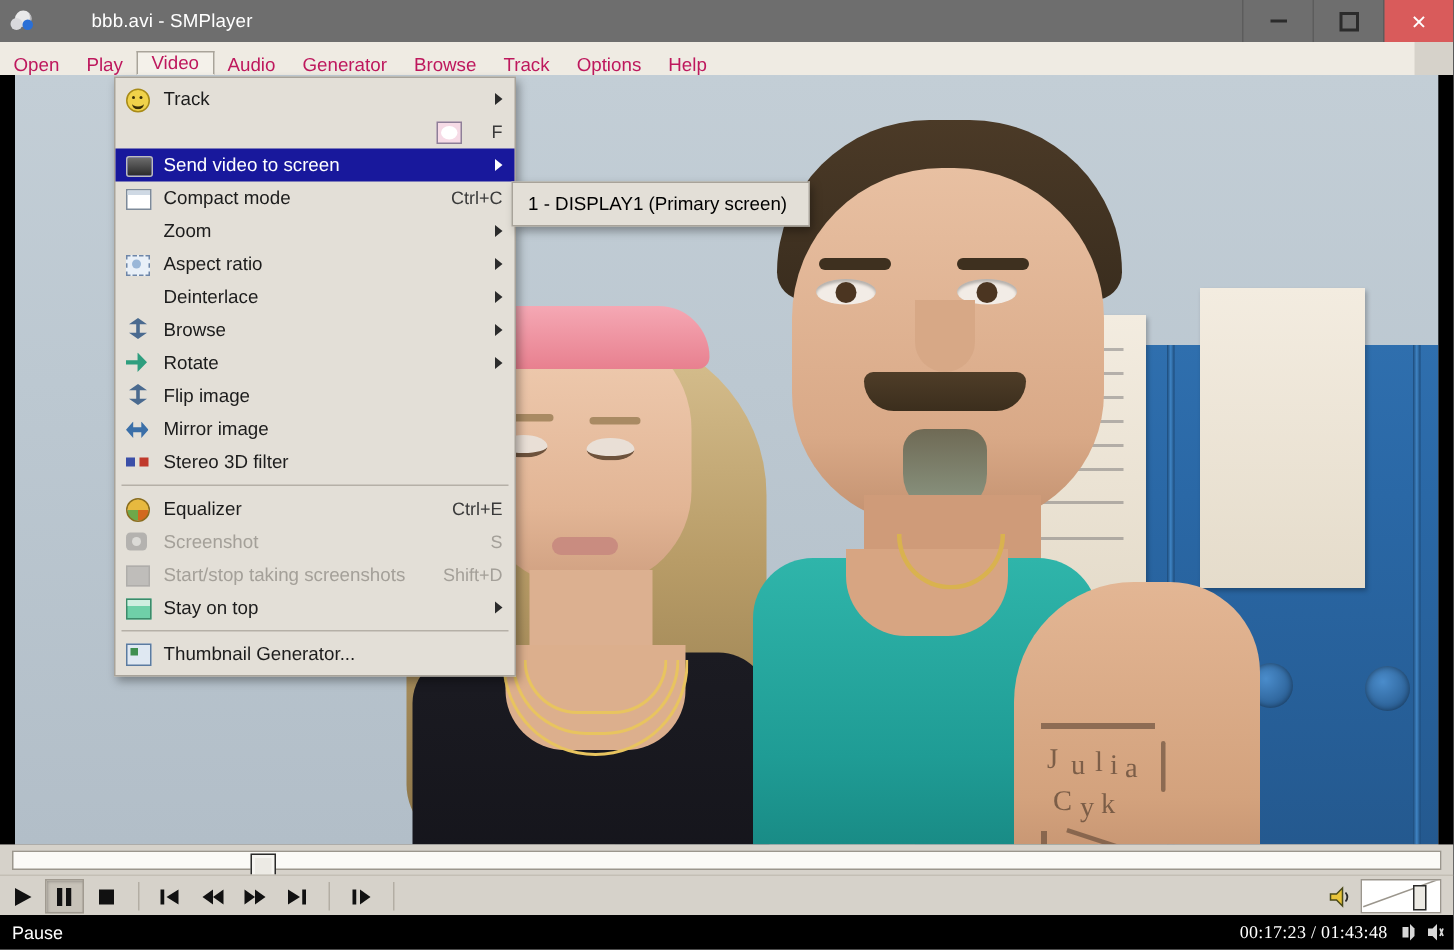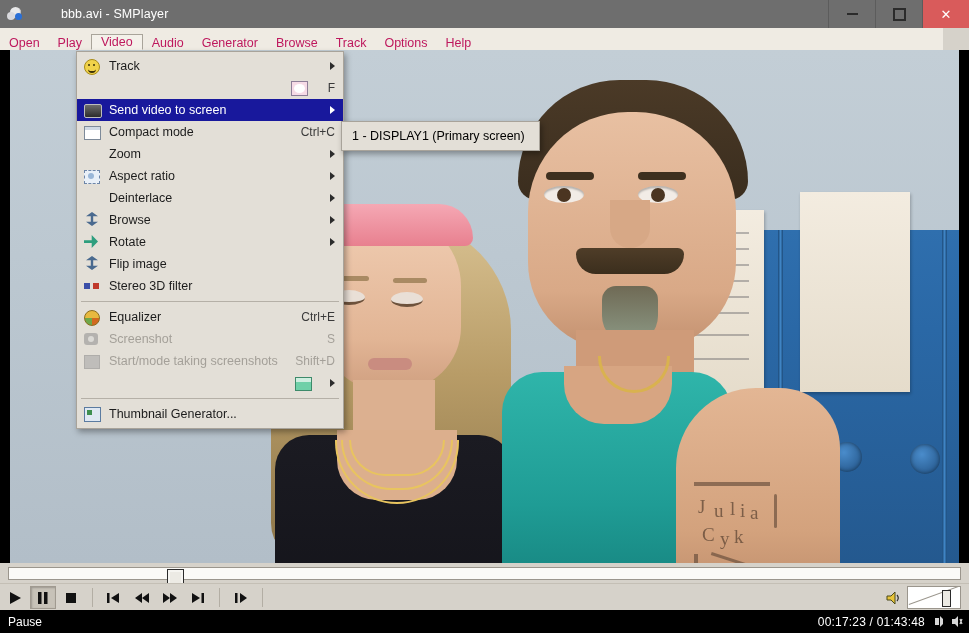--- a/index.html
+++ b/index.html
@@ -401,20 +401,21 @@
     background: #000000;
     color: #ffffff;
     font-size: 12px;
     display: flex; align-items: center;
   }
   .status-left { margin-left: 8px; }
   .status-right {
     position: absolute; right: 44px;
     font-size: 12px;
     letter-spacing: .2px;
+    font-family: Liberation Serif, serif;
   }
   .status-icons { position:absolute; right: 6px; display:flex; gap:3px; align-items:center;}
   .si { width: 13px; height: 13px; position: relative; }
 </style>
 </head>
 <body>
 
 <div id="app">
 
   <div class="titlebar">
@@ -608,20 +609,26 @@
         <span class="mi-arrow"></span>
       </div>
       <div class="mi">
         <span class="mi-icon">
           <span class="ic-flip"></span>
         </span>
         <span class="mi-label">Flip image</span>
       </div>
       <div class="mi">
         <span class="mi-icon">
+          <span class="ic-mirror"></span>
+        </span>
+        <span class="mi-label">Mirror image</span>
+      </div>
+      <div class="mi">
+        <span class="mi-icon">
           <span class="ic-stereo"></span>
         </span>
         <span class="mi-label">Stereo 3D filter</span>
       </div>
       <div class="msep"></div>
       <div class="mi">
         <span class="mi-icon">
           <span class="ic-eq"></span>
         </span>
         <span class="mi-label">Equalizer</span>
@@ -631,27 +638,28 @@
         <span class="mi-icon">
           <span class="ic-shot"></span>
         </span>
         <span class="mi-label">Screenshot</span>
         <span class="mi-shortcut">S</span>
       </div>
       <div class="mi disabled">
         <span class="mi-icon">
           <span class="ic-shots"></span>
         </span>
-        <span class="mi-label">Start/mode taking screenshots</span>
+        <span class="mi-label">Start/stop taking screenshots</span>
         <span class="mi-shortcut">Shift+D</span>
       </div>
       <div class="mi">
         <span class="mi-icon">
           <span class="ic-stay"></span>
         </span>
+        <span class="mi-label">Stay on top</span>
         <span class="mi-arrow"></span>
       </div>
       <div class="msep"></div>
       <div class="mi">
         <span class="mi-icon">
           <span class="ic-thumb"></span>
         </span>
         <span class="mi-label">Thumbnail Generator...</span>
       </div>
     </div>

